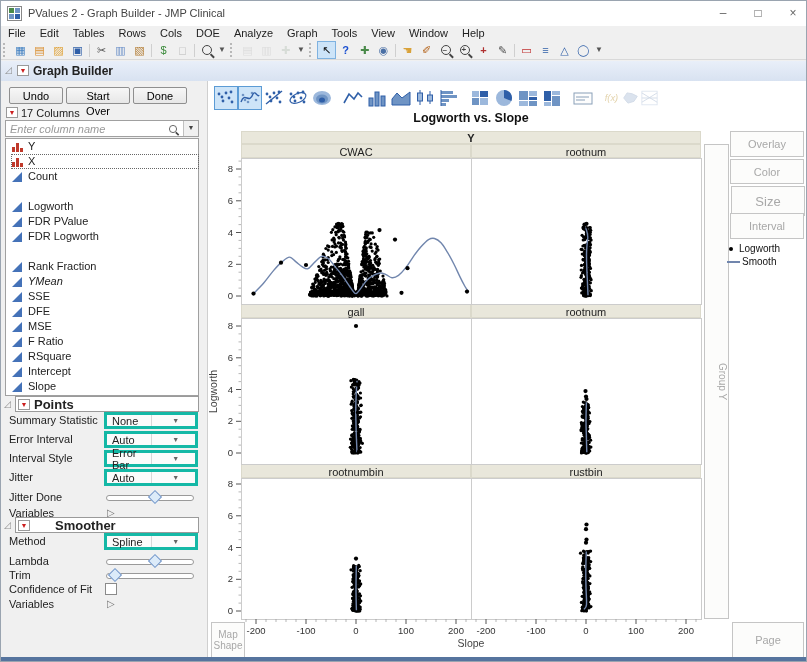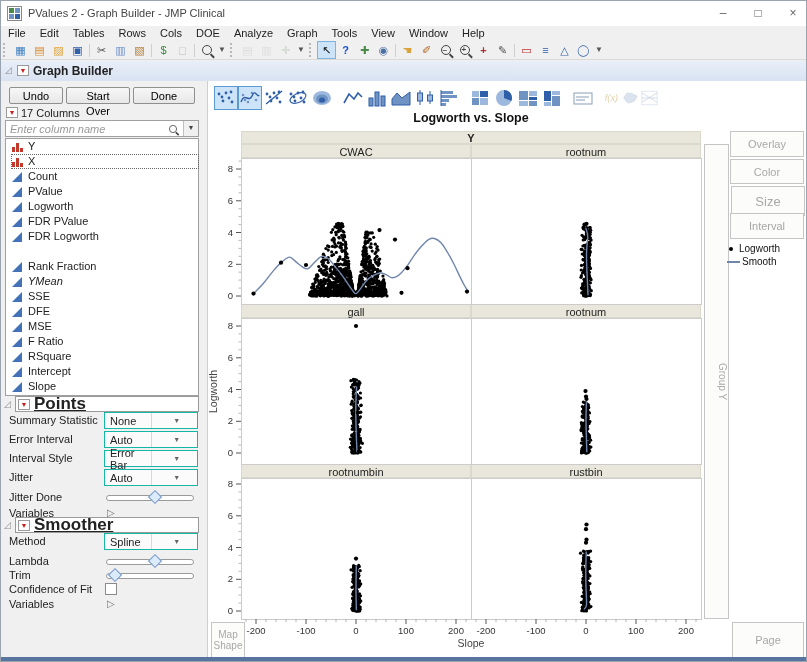--- a/index.html
+++ b/index.html
@@ -40,24 +40,24 @@
   #searchbox{left:4px;top:119px;width:194px;height:17px;background:#fff;border:1px solid #a0a0a0;box-sizing:border-box;display:flex;align-items:center;}
   #searchbox input{border:0;outline:none;flex:1;font-size:11px;font-family:inherit;padding:0 0 0 4px;background:transparent;color:#333;}
   #searchbox input::placeholder{font-style:italic;color:#9a9a9a;}
   #search-dd{width:14px;height:15px;background:#f0f0f0;border-left:1px solid #c0c0c0;text-align:center;line-height:14px;font-size:7px;color:#444;}
   #col-list{left:4px;top:137px;width:194px;height:258px;background:#fff;border:1px solid #a0a0a0;box-sizing:border-box;}
   .col-item{position:absolute;left:5px;width:188px;height:15px;line-height:15px;display:flex;align-items:center;}
   .col-item .ic{width:14px;height:12px;margin:0 3px 0 0;}
   .col-item.selected{outline:1px dotted #666;outline-offset:-1px;}
   .sec-header{position:absolute;left:14px;width:184px;height:16px;background:#fff;border:1px solid #9a9a9a;box-sizing:border-box;display:flex;align-items:center;}
   .sec-header .redtri{margin:0 4px 0 2px;}
-  .sec-header b{font-size:17px;text-decoration:underline;}
+  .sec-header b{font-size:13px;}
   .sec-otri{position:absolute;left:3px;}
   .fld-label{position:absolute;left:8px;height:15px;line-height:15px;color:#222;}
-  .selectbox{position:absolute;left:103px;width:94px;height:17px;background:#fbfbfb;border:1px solid #14b8a6;box-sizing:border-box;display:flex;align-items:center;}
+  .selectbox{position:absolute;left:103px;width:94px;height:17px;background:#fbfbfb;border:3px solid #14b8a6;box-sizing:border-box;display:flex;align-items:center;}
   .selectbox span{flex:1;padding-left:5px;font-size:11px;}
   .selectbox .dar{width:13px;height:100%;border-left:1px solid #d8d8d8;display:flex;align-items:center;justify-content:center;color:#666;font-size:7px;}
   .slidertrack{position:absolute;left:105px;width:86px;height:4px;border:1px solid #9a9a9a;border-radius:3px;background:#fff;}
   .sliderthumb{position:absolute;width:8px;height:8px;background:#dcebf9;border:1px solid #7396c8;transform:rotate(45deg);top:-4px;}
   .checkbox{position:absolute;left:104px;width:12px;height:12px;background:#fff;border:1px solid #8a8a8a;box-sizing:border-box;}
   .disc{position:absolute;left:106px;color:#777;font-size:10px;}
   
   #palette{left:213px;top:84px;display:flex;align-items:center;height:26px;}
   .pal{width:24px;height:24px;display:flex;align-items:center;justify-content:center;border:1px solid transparent;box-sizing:border-box;}
   .pal.selected{background:#cde4f8;border:1px solid #5b9bd5;}
@@ -169,21 +169,21 @@
   <span class="abs otri">◿</span>
   <span class="redtri">▼</span>
   <span class="abs" id="builder-title">Graph Builder</span>
 </div>
 
 <div class="abs" id="left-panel"></div>
 <div class="abs" id="main-area"></div>
 
 <button class="btn" style="left:8px;top:86px;width:54px;">Undo</button>
 <button class="btn" style="left:65px;top:86px;width:64px;">Start Over</button>
-<button class="btn" style="left:132px;top:86px;width:62px;">Done</button>
+<button class="btn" style="left:132px;top:86px;width:54px;">Done</button>
 <span class="redtri" id="cols-redtri">▼</span>
 <span class="abs" id="cols-label">17 Columns</span>
 <div class="abs" id="searchbox">
   <input placeholder="Enter column name" style="">
   <span class="mag" style="margin-right:5px;transform:scale(.8);"></span>
   <span id="search-dd">▼</span>
 </div>
 <div class="abs" id="col-list">
     <div class="col-item" style="top: 0px;">
       <span class="ic"><svg width="13" height="13">
@@ -199,26 +199,20 @@
           <rect x="5" y="2" width="3" height="9" fill="#c0392b"></rect>
           <rect x="9" y="7" width="3" height="4" fill="#c0392b"></rect>
         </svg></span>
       <span>X</span>
     </div>
     <div class="col-item" style="top: 30px;">
       <span class="ic"><svg width="13" height="13">
           <polygon points="1,11 11,11 11,1" fill="#4472b8"></polygon>
         </svg></span>
       <span>Count</span>
-    </div>
-    <div class="col-item" style="top: 45px;">
-      <span class="ic"><svg width="13" height="13">
-          <polygon points="1,11 11,11 11,1" fill="#4472b8"></polygon>
-        </svg></span>
-      <span>PValue</span>
     </div>
     <div class="col-item" style="top: 60px;">
       <span class="ic"><svg width="13" height="13">
           <polygon points="1,11 11,11 11,1" fill="#4472b8"></polygon>
         </svg></span>
       <span>Logworth</span>
     </div>
     <div class="col-item" style="top: 75px;">
       <span class="ic"><svg width="13" height="13">
           <polygon points="1,11 11,11 11,1" fill="#4472b8"></polygon>
@@ -315,21 +309,21 @@
     </div>
     <div class="fld-label" style="top: 489px;">Jitter Done</div>
     <div class="slidertrack" style="top: 494px;">
       <div class="sliderthumb" style="left: 42.9px;"></div>
     </div>
     <div class="fld-label" style="top: 505px;">Variables</div>
     <div class="disc" style="top: 506px;">▷</div>
   </div>
 
 <span class="sec-otri otri" style="top:519px;">◿</span>
-<div class="sec-header" style="top:516px;">
+<div class="sec-header" style="top:516px;gap:21px;">
   <span class="redtri">▼</span>
   <b>Smoother</b>
 </div>
 <div id="smoother-fields">
     <div class="fld-label" style="top: 533px;">Method</div>
     <div class="selectbox" style="top: 532px; justify-content: flex-end;">
       <span>Spline</span>
       <span class="dar">▼</span>
     </div>
     <div class="fld-label" style="top: 553px;">Lambda</div>

